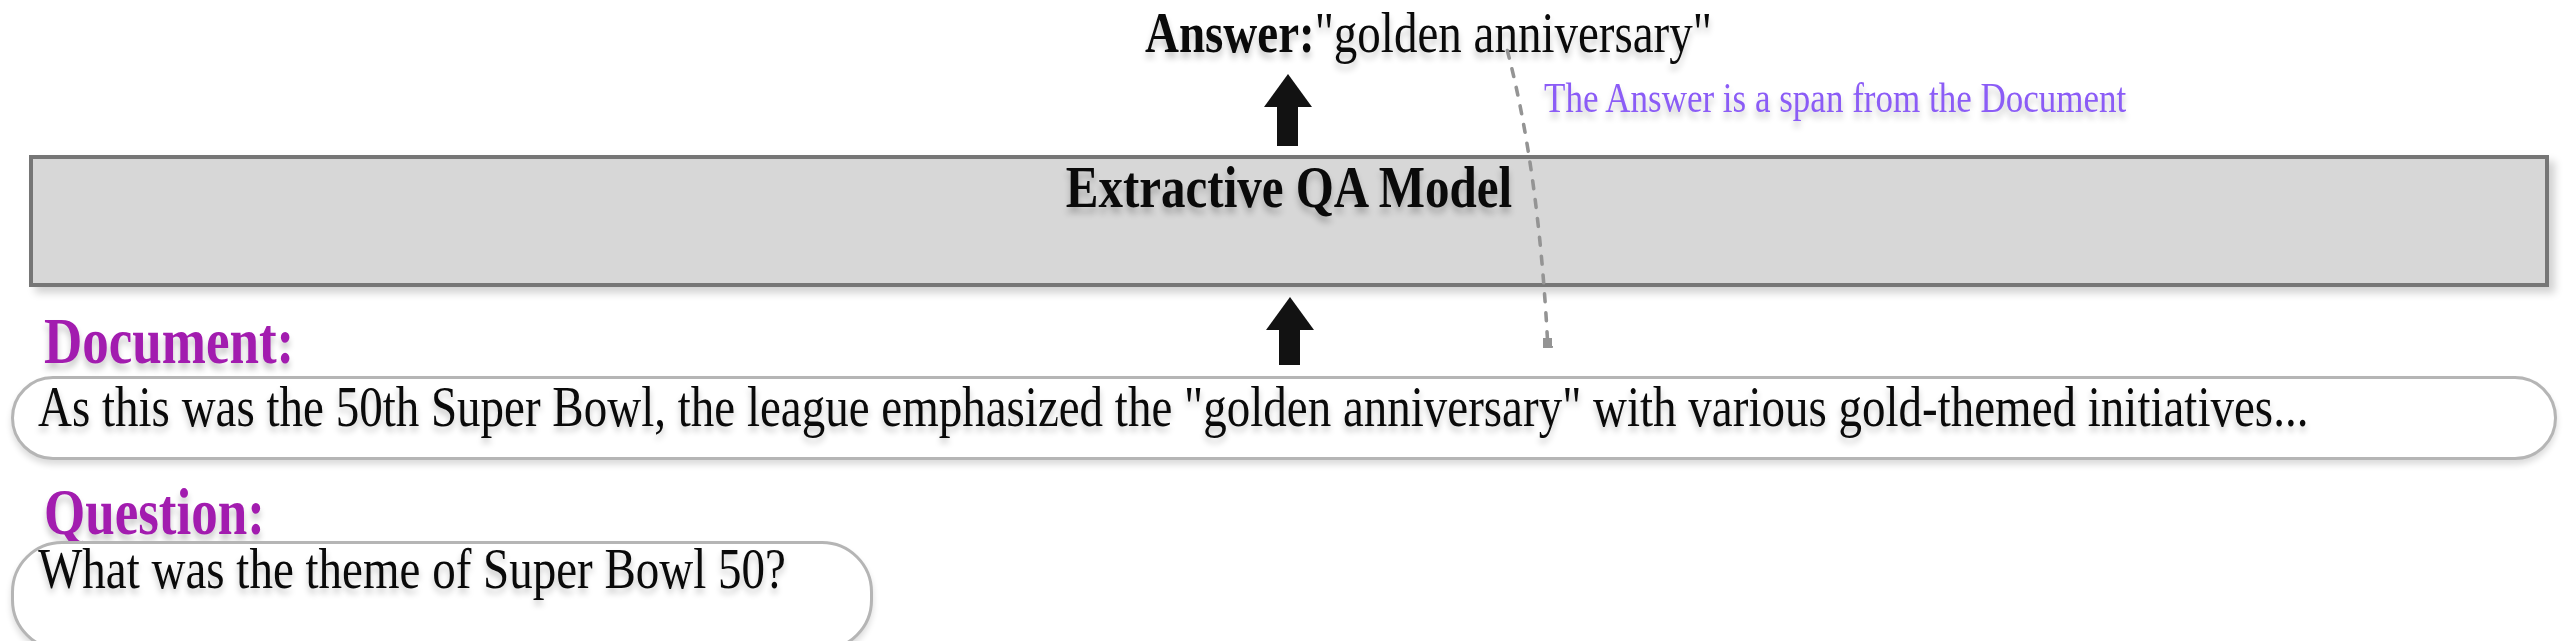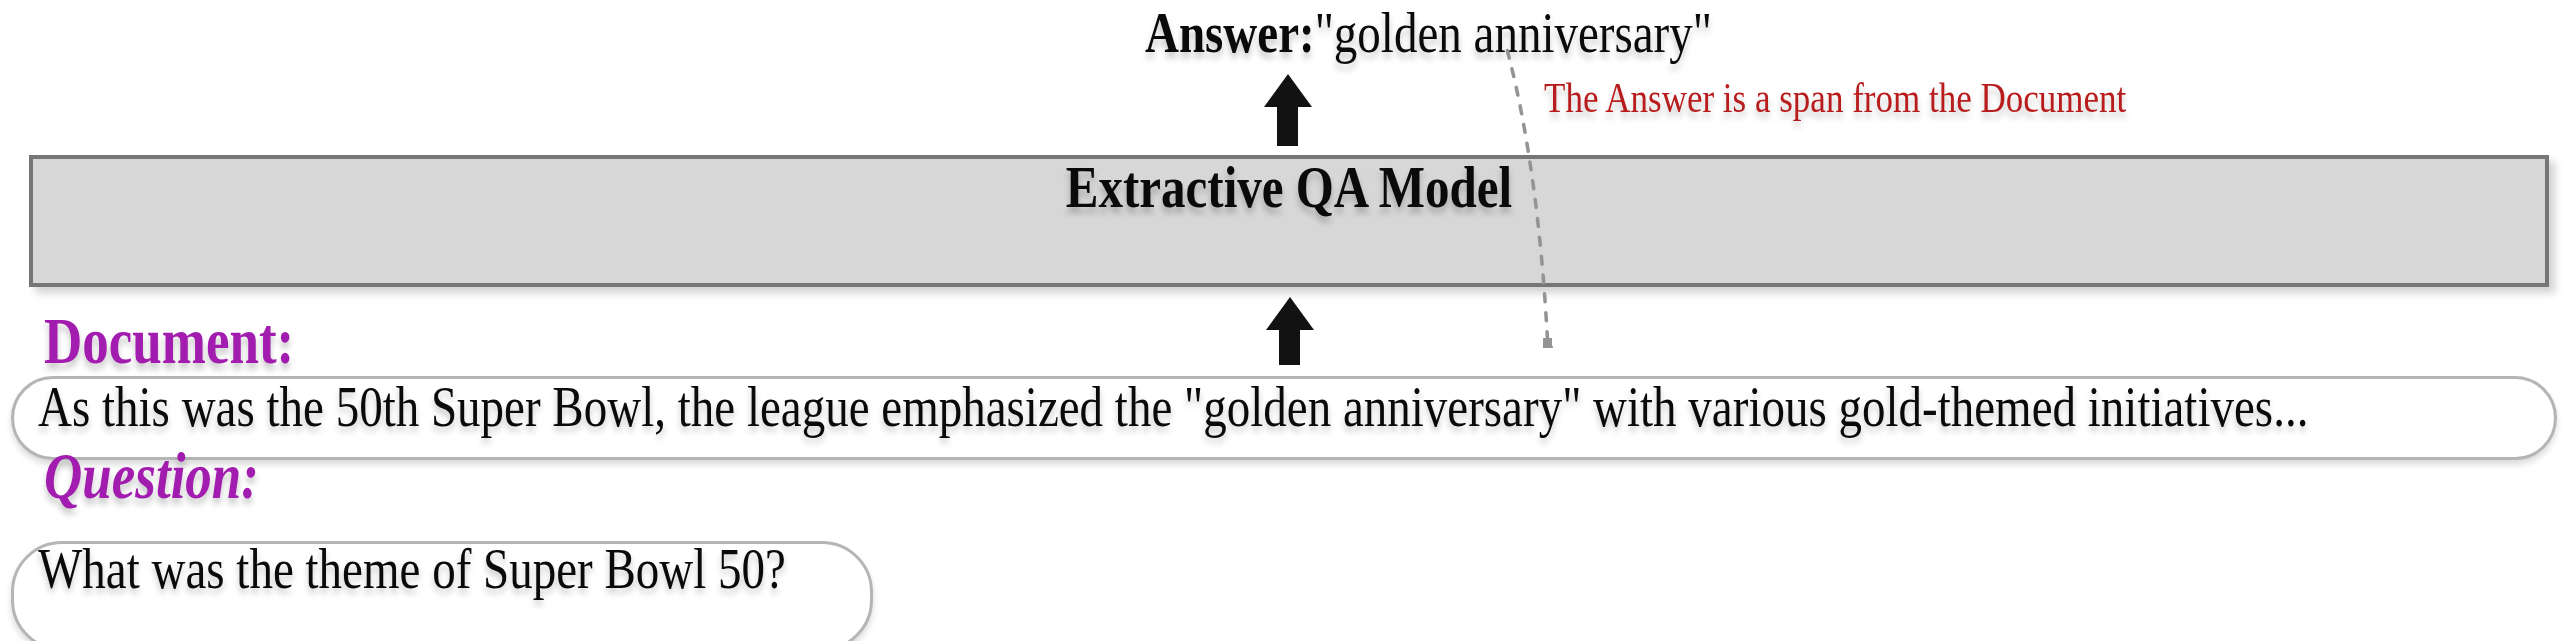--- a/index.html
+++ b/index.html
@@ -23,21 +23,21 @@
   
   .answer-line {
     position: absolute; left: 1145px; top: 6.3px;
     font-size: 47px; color: #0a0a0a; white-space: nowrap;
   }
   .answer-line .lbl { font-weight: bold; }
 
   
   .note {
     position: absolute; left: 1544px; top: 79px;
-    font-size: 35px; color: #b91c1c; white-space: nowrap;
+    font-size: 35px; color: #8b5cf6; white-space: nowrap;
   }
 
   
   .up-arrow { position: absolute; width: 49px; }
   .up-arrow .head {
     width: 0; height: 0; margin: 0 auto;
     border-left: 24.5px solid transparent;
     border-right: 24.5px solid transparent;
     border-bottom: 33px solid #121212;
   }
@@ -57,21 +57,21 @@
   .model-box .title {
     font-size: 49px; font-weight: bold; color: #0a0a0a;
   }
 
   
   .sec-label {
     position: absolute; left: 44px;
     font-size: 53px; font-weight: bold; color: #a21caf; white-space: nowrap;
   }
   .label-document { top: 312px; }
-  .label-question { top: 447px; font-style: italic; }
+  .label-question { top: 483px; }
 
   
   .pill {
     position: absolute; background: #ffffff;
     border: 3.2px solid #b5b5b5; border-radius: 51px;
     box-shadow: 0 4.7px 6.3px rgba(0,0,0,0.14);
     display: flex; 
     font-size: 47px; color: #0a0a0a;
     padding: 3px 24px; white-space: nowrap; overflow: hidden;
   }

